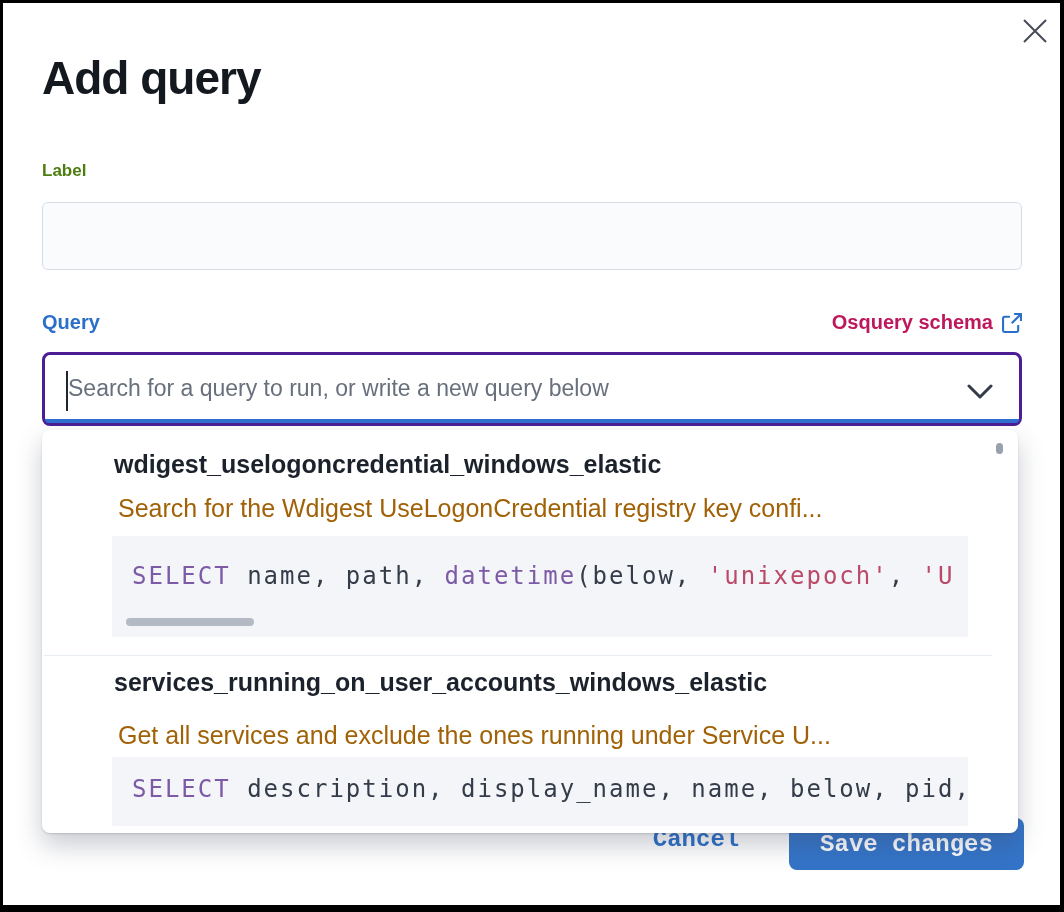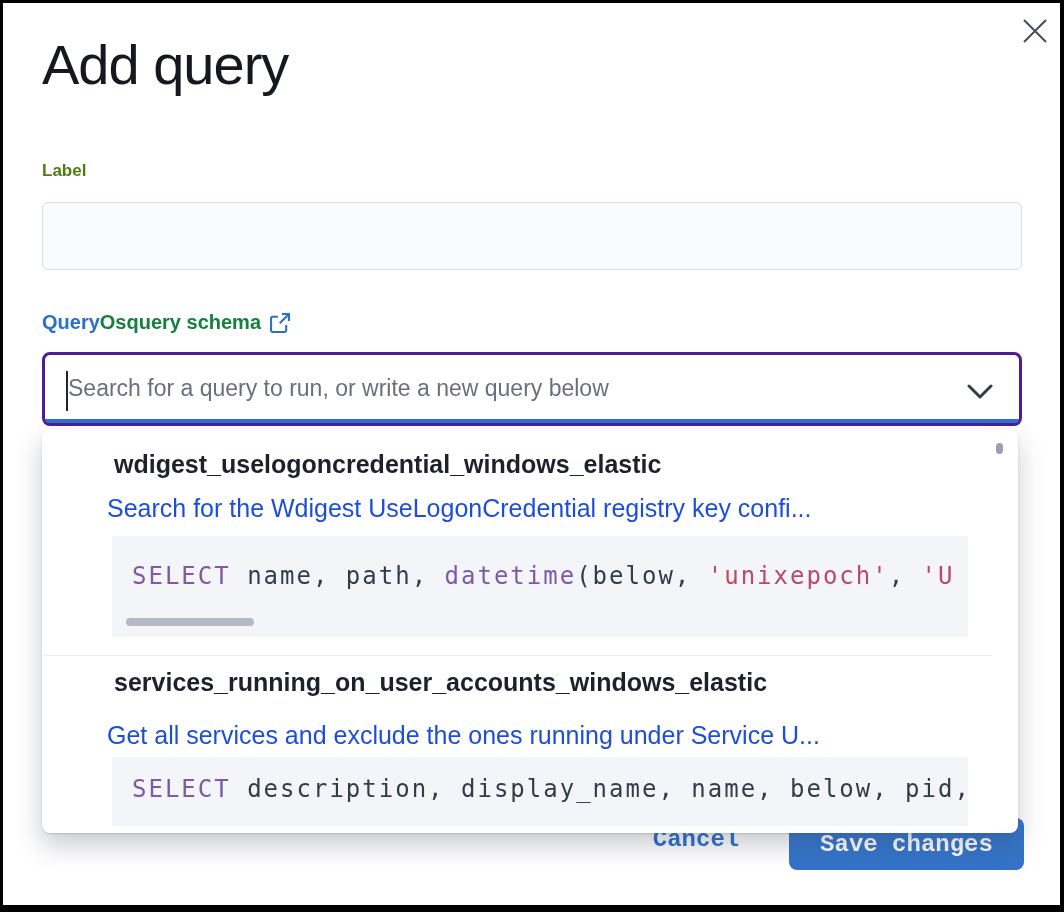--- a/index.html
+++ b/index.html
@@ -8,50 +8,50 @@
     border-style:solid;border-color:#000;border-width:3px 4px 7px 3px;
     background:#fff;font-family:"Liberation Sans",sans-serif;
     position:relative;overflow:hidden;
   }
   .frame{position:absolute;inset:0;background:#fff;}
 
   
   .close-btn{position:absolute;top:12px;right:8px;width:34px;height:34px;border:none;background:transparent;cursor:pointer;padding:0;}
 
   
-  .modal-title{position:absolute;left:39px;top:28px;font-size:56px;font-weight:400;color:#14181f;letter-spacing:-1px;margin:0;line-height:1.2;}
+  .modal-title{position:absolute;left:39px;top:48px;font-size:46px;font-weight:700;color:#14181f;letter-spacing:-1px;margin:0;line-height:1.2;}
 
   
   .field-label{position:absolute;left:39px;top:158px;font-size:17px;font-weight:700;color:#4d7c0f;}
   .text-input-wrap{position:absolute;left:39px;top:199px;width:980px;height:68px;background:#f9fbfd;border:1px solid #d6dde9;border-radius:6px;box-sizing:border-box;}
   .text-input{width:100%;height:100%;border:none;background:transparent;outline:none;font-size:23px;padding:0 20px;box-sizing:border-box;color:#343741;font-family:"Liberation Sans",sans-serif;}
 
   
-  .query-row{position:absolute;left:39px;right:37px;top:308px;display:flex;justify-content:flex-start;align-items:center;}
+  .query-row{position:absolute;left:39px;right:37px;top:308px;display:flex;justify-content:space-between;align-items:center;}
   .query-label{font-size:20px;font-weight:700;color:#2a6fc9;}
-  .schema-link{display:flex;align-items:center;gap:8px;font-size:20px;font-weight:700;color:#15803d;text-decoration:none;cursor:pointer;}
+  .schema-link{display:flex;align-items:center;gap:8px;font-size:20px;font-weight:700;color:#be185d;text-decoration:none;cursor:pointer;}
 
   
   .combo{position:absolute;left:39px;top:349px;width:980px;height:74px;background:#fff;border:3px solid #4c1d95;border-radius:8px;box-sizing:border-box;}
   .combo-input{position:absolute;left:1px;top:1px;right:60px;bottom:5px;width:900px;height:64px;border:none;outline:none;background:transparent;font-size:23px;padding:0 0 0 22px;color:#343741;font-family:"Liberation Sans",sans-serif;}
   .combo-input::placeholder{color:#69707d;opacity:1;}
   .text-caret{position:absolute;left:21px;top:16px;width:2px;height:40px;background:#20262f;}
   .chev{position:absolute;right:26px;top:29px;}
   .focus-bar{position:absolute;left:0;right:0;bottom:0;height:4px;background:#2f6fd0;border-radius:0 0 8px 8px;}
 
   
   .cancel-btn{position:absolute;left:628px;top:822px;width:130px;background:transparent;border:none;font-size:24px;font-weight:600;color:#2a6fc9;text-align:center;cursor:pointer;z-index:1;font-family:Liberation Mono, monospace;}
   .save-btn{position:absolute;left:786px;top:815px;width:235px;height:52px;background:#3474c8;border:none;border-radius:8px;color:#fff;font-size:24px;font-weight:600;cursor:pointer;z-index:1;font-family:Liberation Mono, monospace;}
 
   
   .panel{position:absolute;left:39px;top:427px;width:976px;height:403px;background:#fff;border-radius:8px;
     box-shadow:0 1px 2px rgba(60,70,90,.2), 0 12px 26px rgba(60,70,90,.28);z-index:5;overflow:hidden;}
   .vdot{position:absolute;right:15px;top:13px;width:7px;height:11px;border-radius:4px;background:#99a1ae;}
   .opt-title{position:absolute;left:72px;font-size:25px;font-weight:700;color:#1c222c;white-space:nowrap;}
-  .opt-desc{position:absolute;left:65px;font-size:25px;color:#1d4ed8;white-space:nowrap;}
+  .opt-desc{position:absolute;left:76px;font-size:25px;color:#a16207;white-space:nowrap;}
   .codeblock{position:absolute;left:70px;width:856px;background:#f3f5f9;border-radius:2px;overflow:hidden;}
   .code-line{display:block;white-space:nowrap;font-family:"DejaVu Sans Mono","Liberation Mono",monospace;font-size:24px;letter-spacing:2px;padding:0 0 0 20px;}
   .tok-keyword{color:#7c5aa5;}
   .tok-plain{color:#353c49;}
   .tok-string{color:#bb4968;}
   .hthumb{position:absolute;left:14px;bottom:11px;width:128px;height:8px;border-radius:4px;background:#b4bac4;}
   .divider{position:absolute;left:2px;top:225px;width:948px;height:1px;background:#e8ecf3;}
 
   .t1{top:20px;} .d1{top:64px;}
   .cb1{top:106px;height:101px;} .cb1 .code-line{padding-top:26px;}

